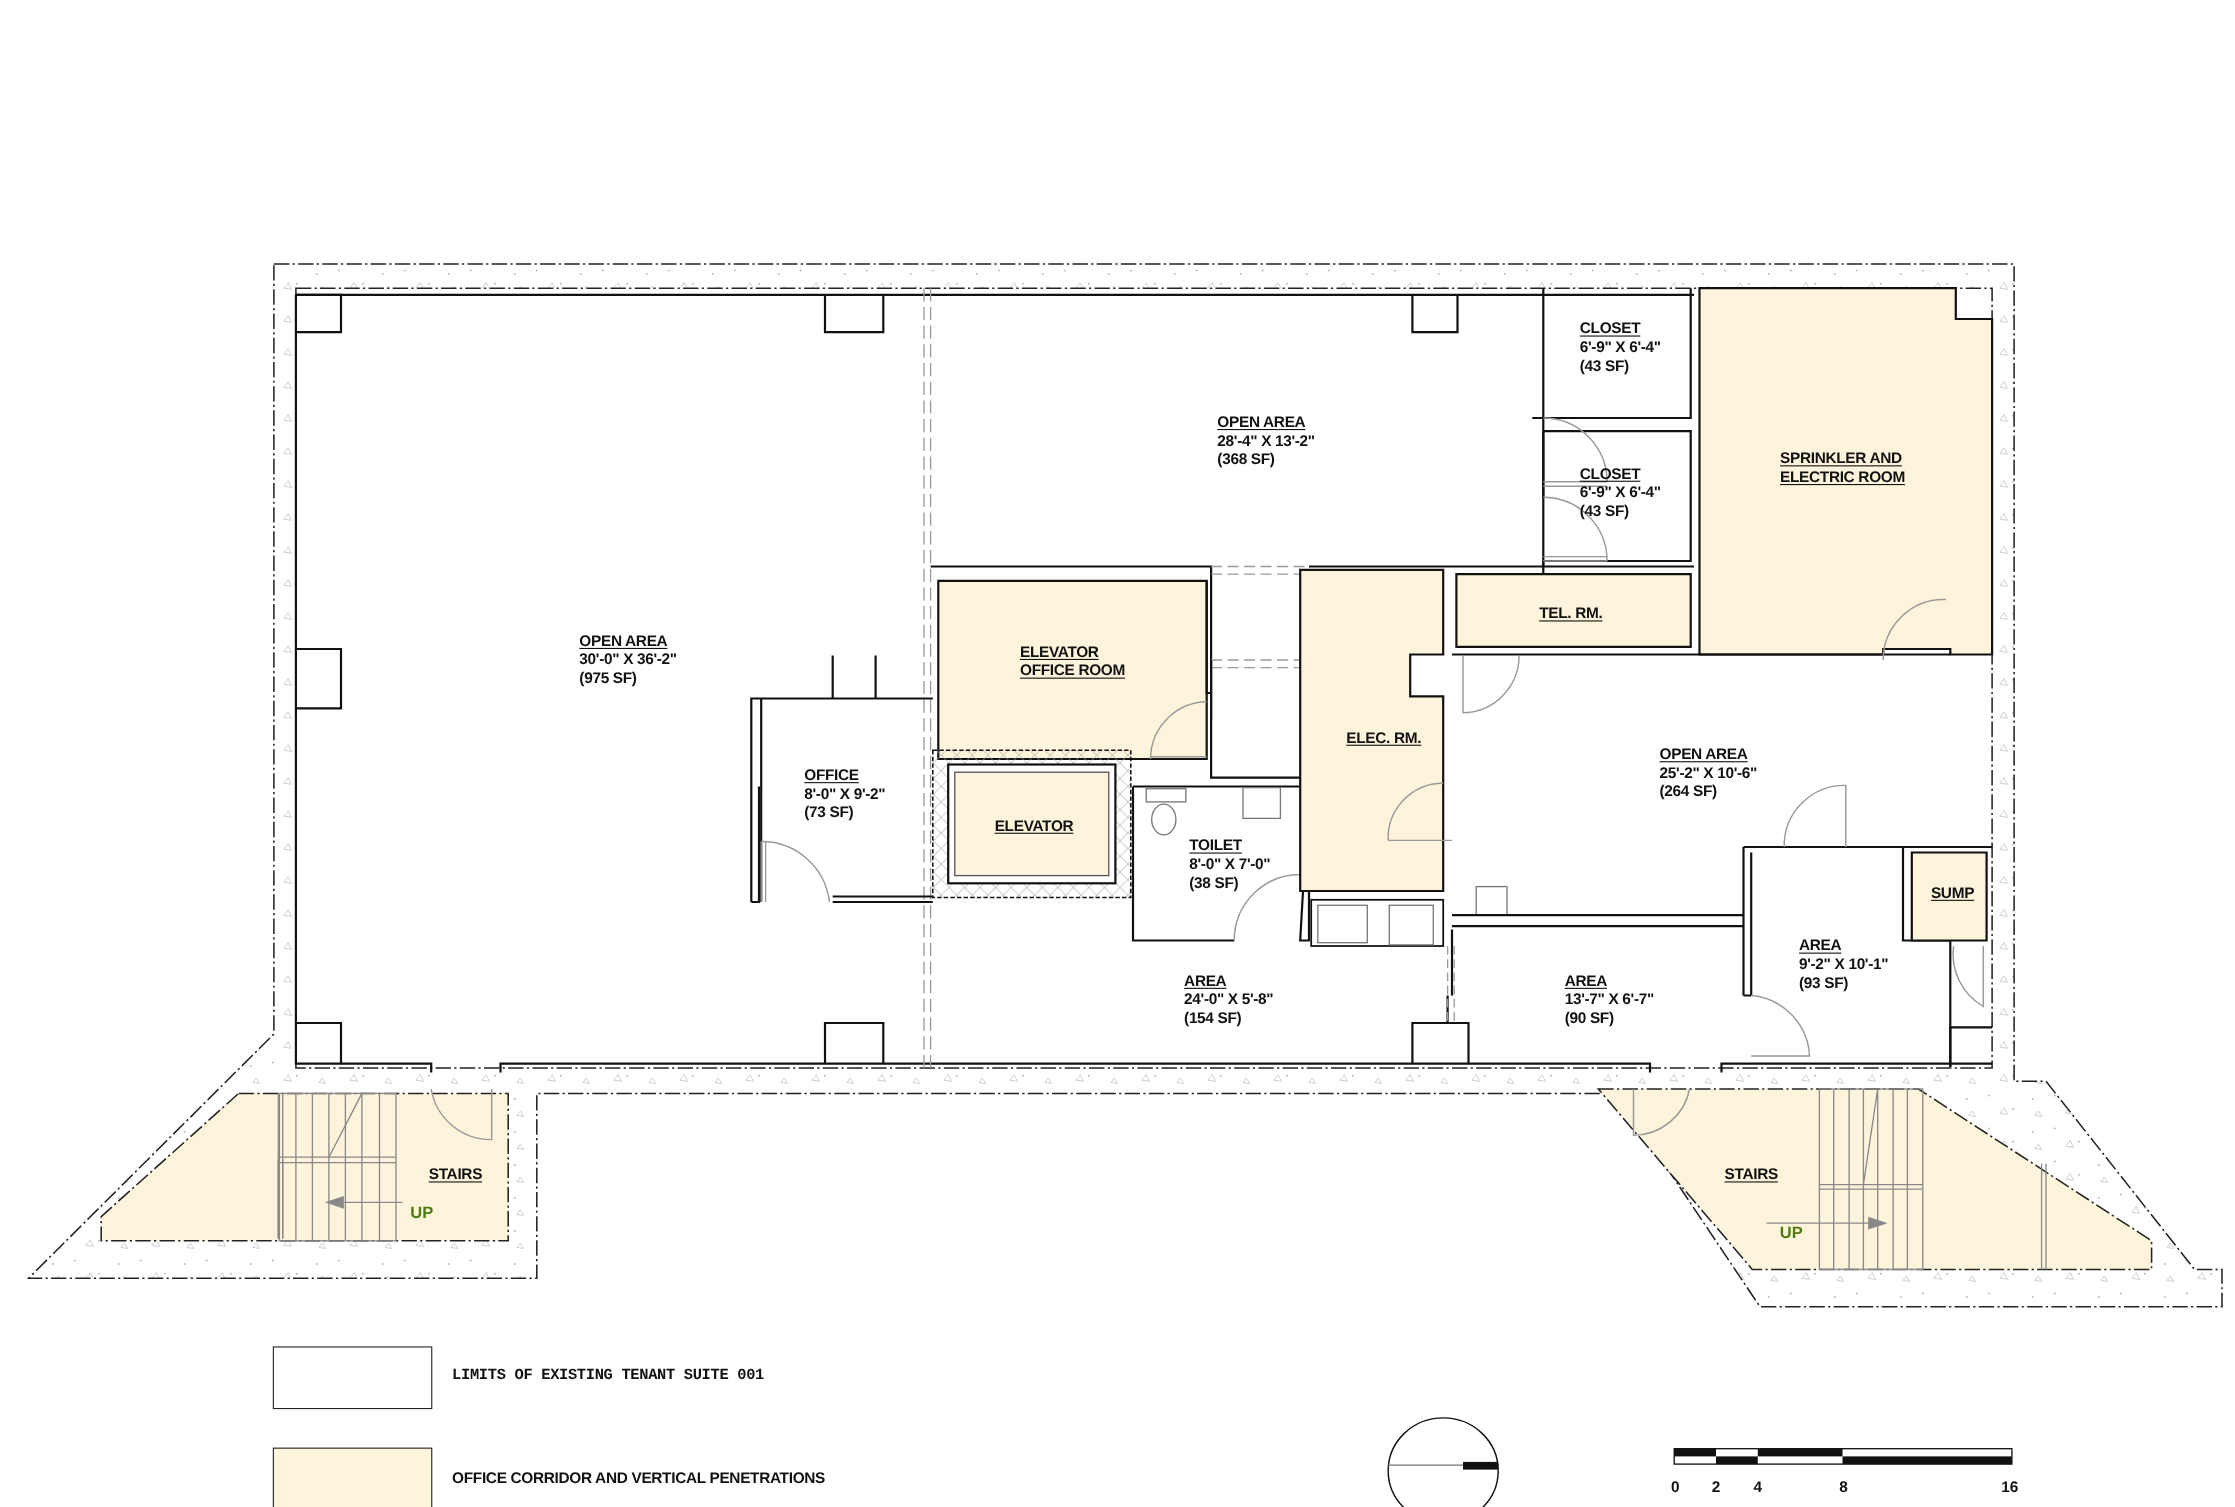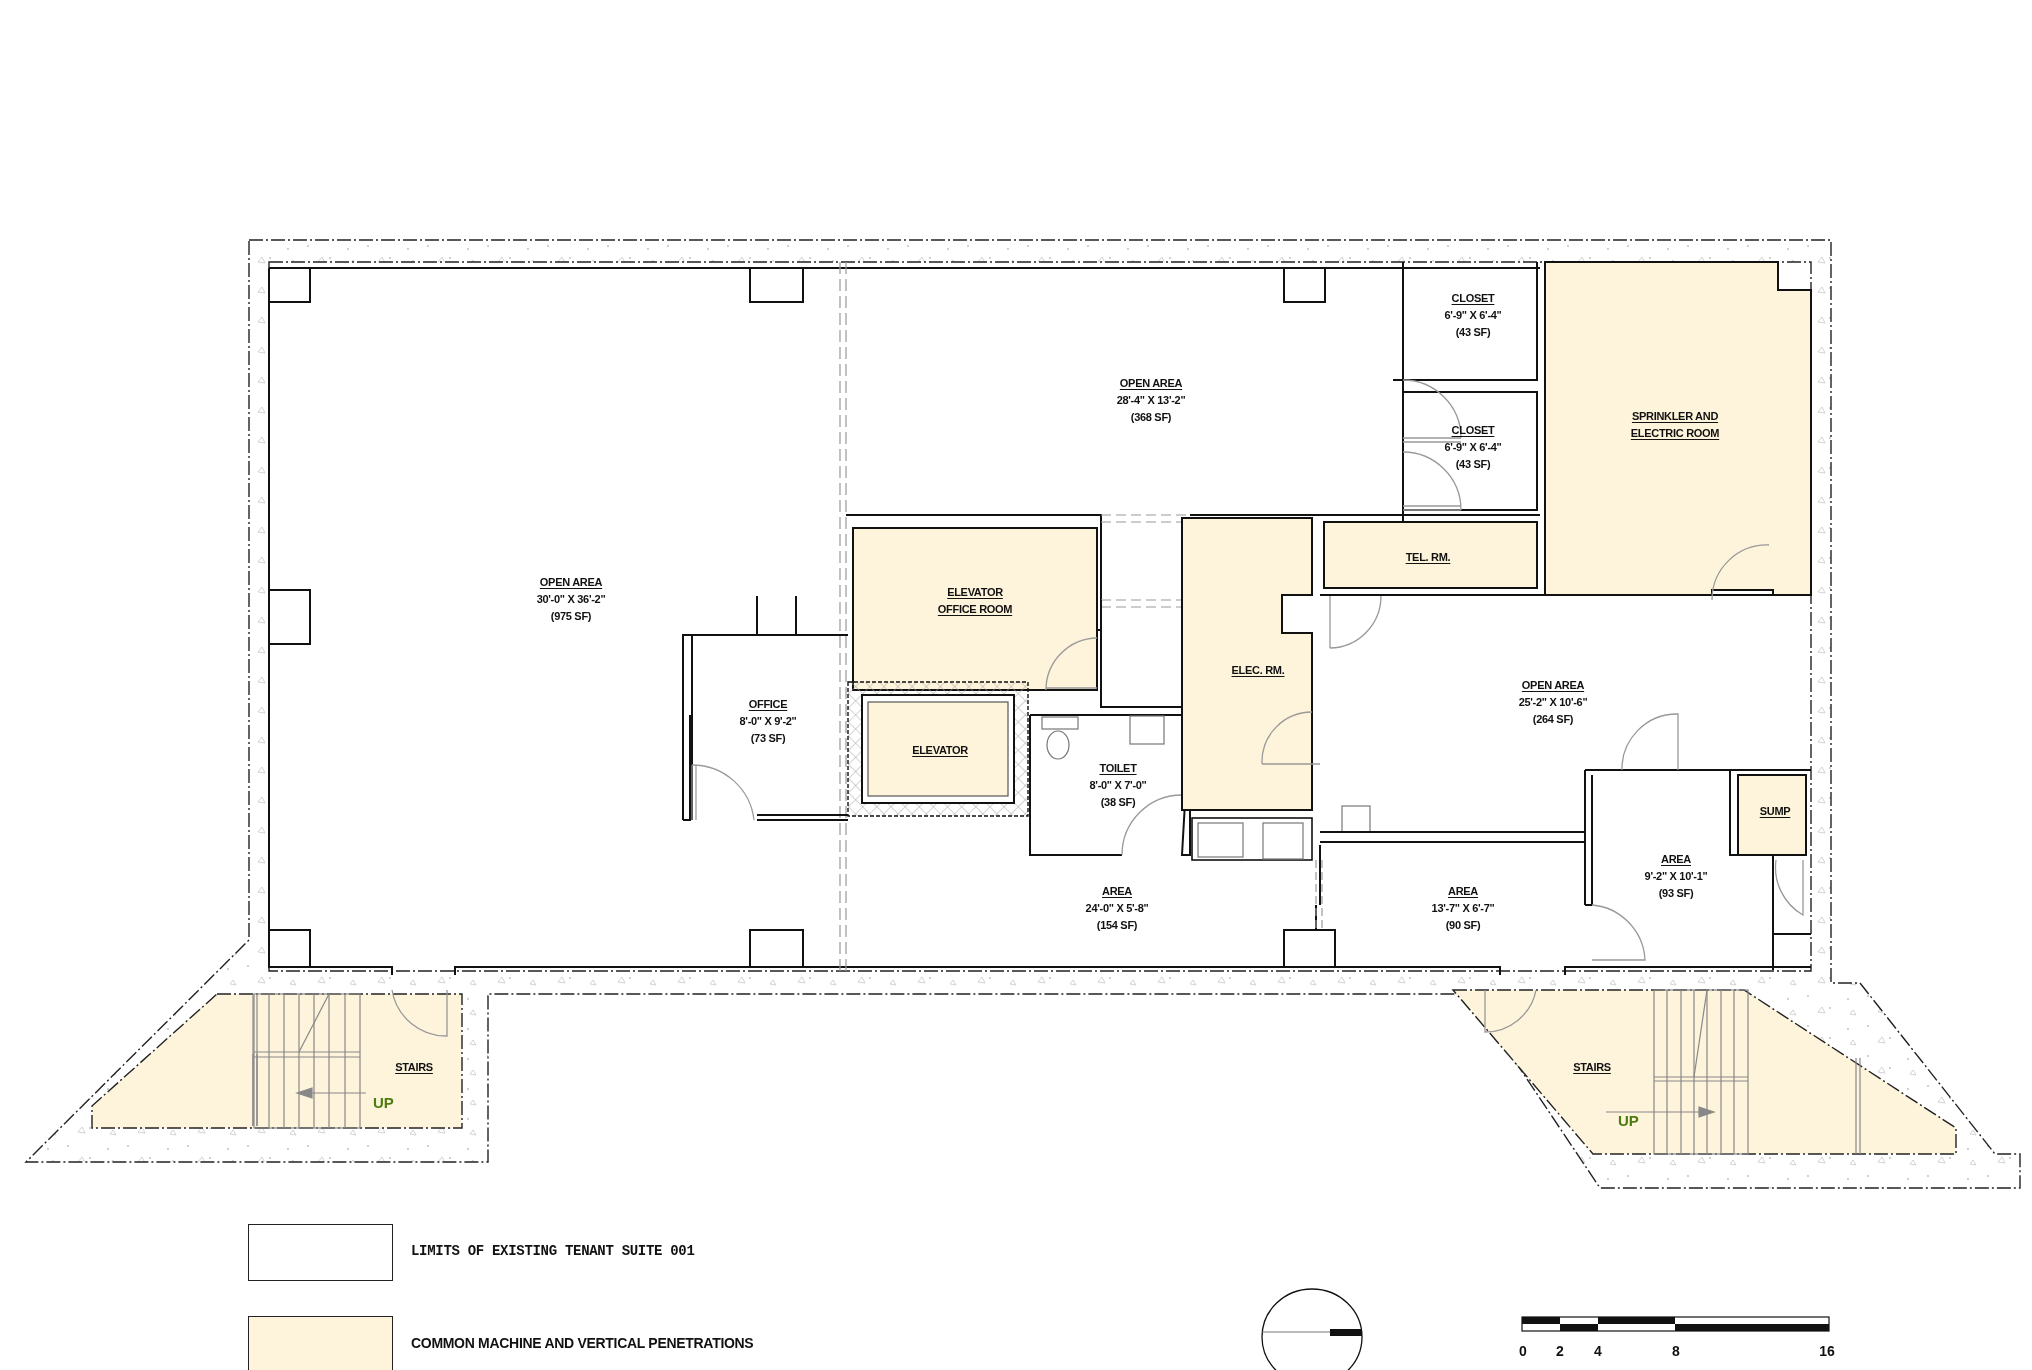--- a/index.html
+++ b/index.html
@@ -1,18 +1,18 @@
 <!DOCTYPE html>
 <html><head>
 <meta charset="utf-8">
 <style>
   html, body { margin:0; padding:0; background:#ffffff; }
   body { width:2032px; height:1370px; position:relative; overflow:hidden; font-family:"Liberation Sans", sans-serif; }
   #plan { position:absolute; left:0; top:0; }
-  .lbl { position:absolute; transform:translateX(-50%); text-align:center; color:#111; font-weight:bold; font-size:11px; line-height:17px; white-space:nowrap; letter-spacing:-0.3px; }
+  .lbl { position:absolute; transform:translateX(-50%); text-align:left; color:#111; font-weight:bold; font-size:14px; line-height:17px; white-space:nowrap; letter-spacing:-0.3px; }
   .lbl .t { text-decoration:underline; text-underline-offset:2px; display:block; }
   .lbl .d { display:block; }
   .up { position:absolute; color:#4d7c0f; font-weight:bold; font-size:15px; }
   .legend-box { position:absolute; border:1.5px solid #222; box-sizing:border-box; }
   .legend-text { position:absolute; font-size:14px; font-weight:bold; color:#111; letter-spacing:-0.3px; }
   .scale-num { position:absolute; font-size:14px; font-weight:bold; color:#111; transform:translateX(-50%); }
 </style>
 </head>
 <body>
 
@@ -235,19 +235,19 @@
 </div>
 <div class="up" style="left:373px; top:1094px;">UP</div>
 <div class="lbl" style="left:1592px; top:1059px;">
   <span class="t">STAIRS</span>
 </div>
 <div class="up" style="left:1618px; top:1112px;">UP</div>
 
 <div class="legend-box" style="left:248px; top:1224px; width:145px; height:57px; background:#fff;"></div>
 <div class="legend-text" style="left:411px; top:1243px;font-family:Liberation Mono, monospace;">LIMITS OF EXISTING TENANT SUITE 001</div>
 <div class="legend-box" style="left:248px; top:1316px; width:145px; height:57px; background:#FEF4DB;"></div>
-<div class="legend-text" style="left:411px; top:1335px;">COMMON MACHINE AND VERTICAL PENETRATIONS</div>
+<div class="legend-text" style="left:411px; top:1335px;">OFFICE CORRIDOR AND VERTICAL PENETRATIONS</div>
 
 <div class="scale-num" style="left:1523px; top:1343px;">0</div>
 <div class="scale-num" style="left:1560px; top:1343px;">2</div>
 <div class="scale-num" style="left:1598px; top:1343px;">4</div>
 <div class="scale-num" style="left:1676px; top:1343px;">8</div>
 <div class="scale-num" style="left:1827px; top:1343px;">16</div>
 
 </body></html>

